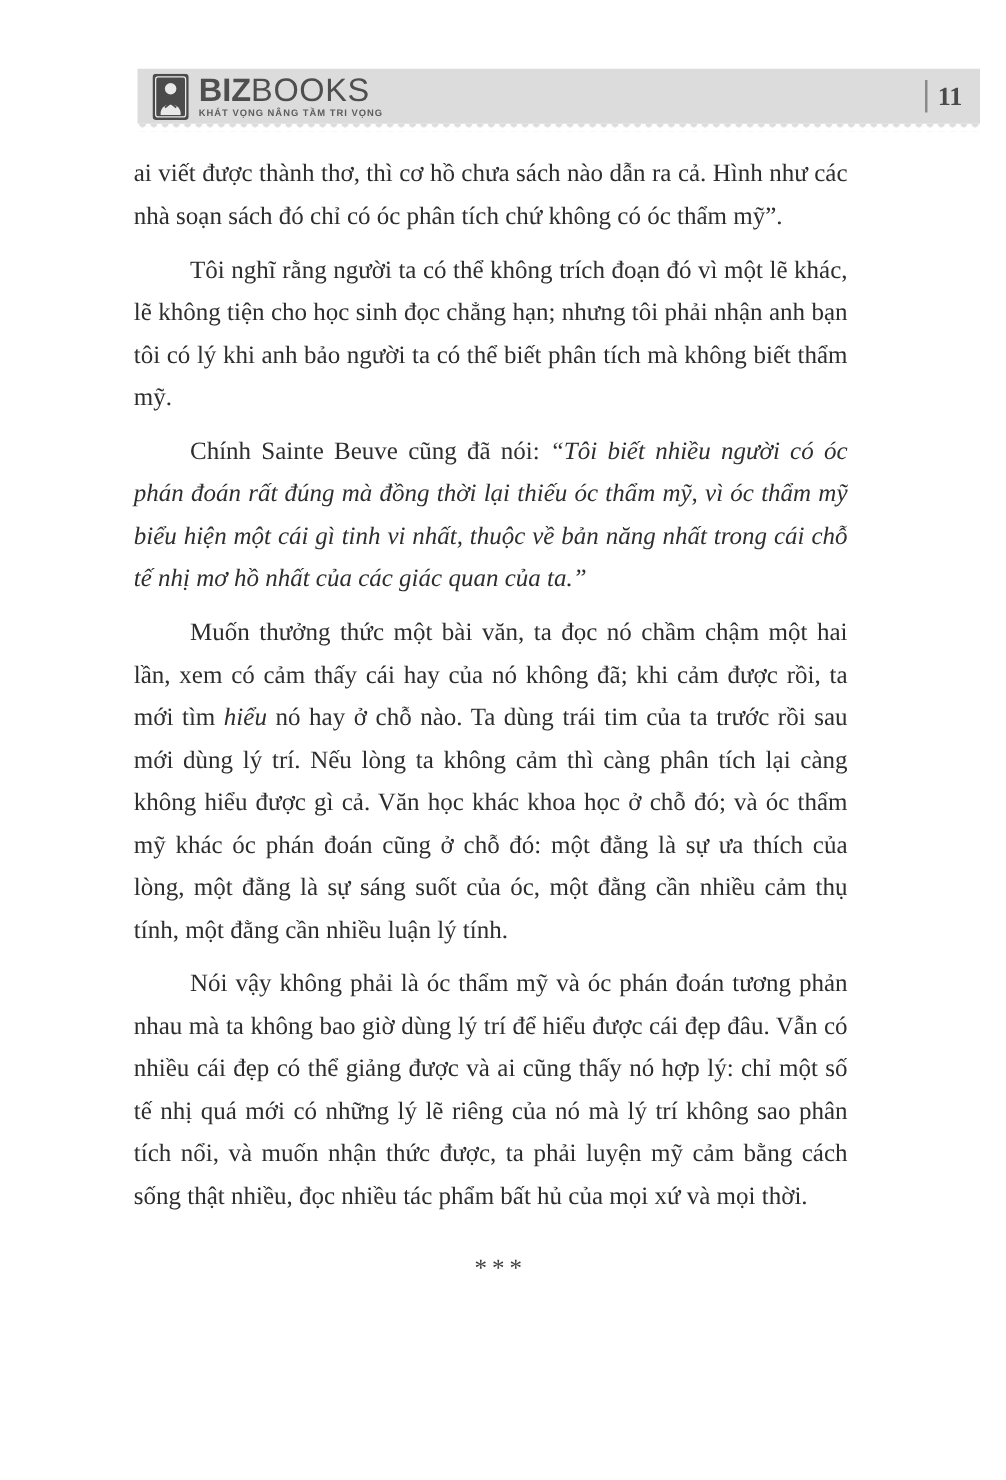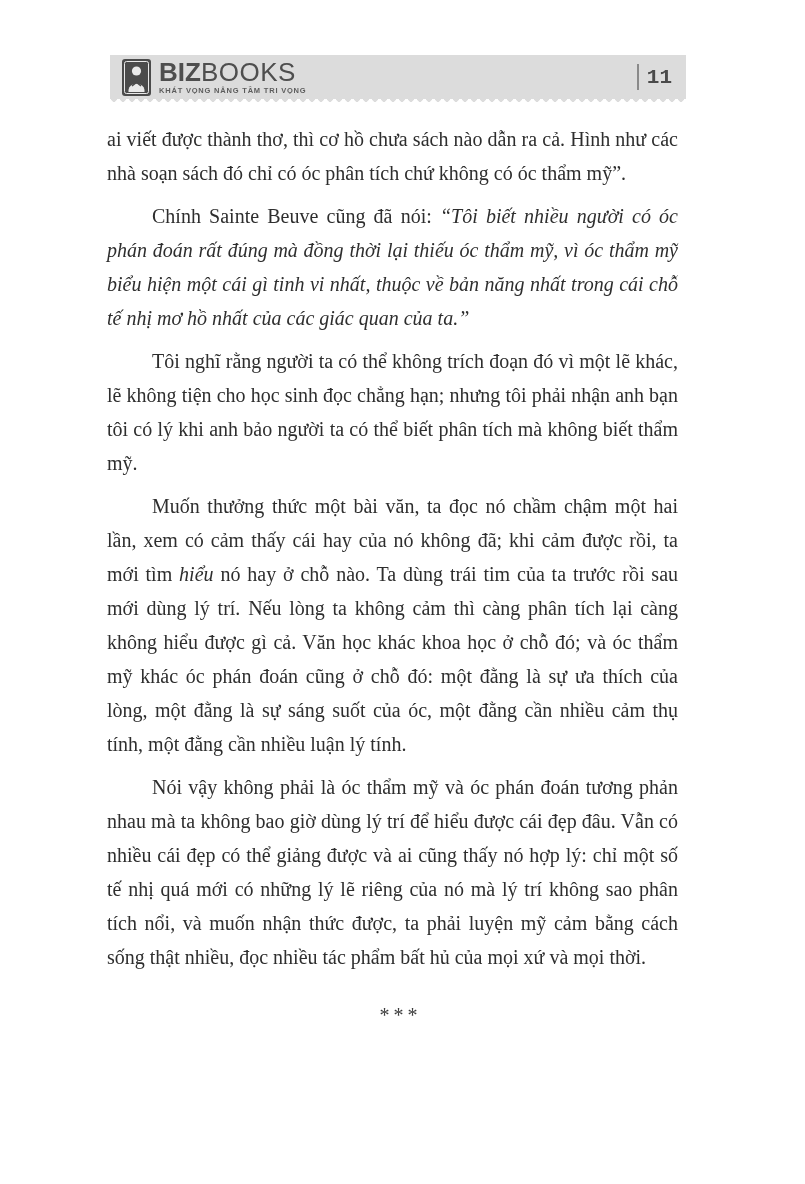--- a/index.html
+++ b/index.html
@@ -10,21 +10,21 @@
     background: #ffffff;
     overflow: hidden;
     font-family: "Liberation Serif", serif;
   }
 
   
   .band {
     position: absolute;
     left: 110px;
     top: 55px;
-    width: 576px;
+    width: 674px;
     height: 44px;
     background: #dcdcdc;
     box-sizing: border-box;
     display: flex;
     align-items: center;
     justify-content: space-between;
     padding: 0 14px 0 12px;
   }
   
   .band::after {
@@ -58,21 +58,21 @@
     letter-spacing: 0.8px;
     color: #5c5c5c;
     margin-top: 2px;
     white-space: nowrap;
   }
 
   .pagenum {
     display: flex;
     align-items: center;
     gap: 8px;
-    font-family: Liberation Mono, monospace;
+    font-family: Liberation Serif, serif;
     font-size: 21px;
     font-weight: 700;
     color: #4a4a4a;
   }
   .pagenum .bar {
     display: inline-block;
     width: 2px;
     height: 26px;
     background: #8a8a8a;
   }
@@ -124,20 +124,20 @@
       </div>
     </div>
     <div class="pagenum">
       <span class="bar"></span>
       <span>11</span>
     </div>
   </div>
 
   <div class="content">
     <p class="noindent">ai viết được thành thơ, thì cơ hồ chưa sách nào dẫn ra cả. Hình như các nhà soạn sách đó chỉ có óc phân tích chứ không có óc thẩm mỹ”.</p>
+    <p>Tôi nghĩ rằng người ta có thể không trích đoạn đó vì một lẽ khác, lẽ không tiện cho học sinh đọc chẳng hạn; nhưng tôi phải nhận anh bạn tôi có lý khi anh bảo người ta có thể biết phân tích mà không biết thẩm mỹ.</p>
     <p><span>Chính Sainte Beuve cũng đã nói: </span><em>“Tôi biết nhiều người có óc phán đoán rất đúng mà đồng thời lại thiếu óc thẩm mỹ, vì óc thẩm mỹ biểu hiện một cái gì tinh vi nhất, thuộc về bản năng nhất trong cái chỗ tế nhị mơ hồ nhất của các giác quan của ta.”</em></p>
-    <p>Tôi nghĩ rằng người ta có thể không trích đoạn đó vì một lẽ khác, lẽ không tiện cho học sinh đọc chẳng hạn; nhưng tôi phải nhận anh bạn tôi có lý khi anh bảo người ta có thể biết phân tích mà không biết thẩm mỹ.</p>
     <p><span>Muốn thưởng thức một bài văn, ta đọc nó chầm chậm một hai lần, xem có cảm thấy cái hay của nó không đã; khi cảm được rồi, ta mới tìm </span><em>hiểu</em><span> nó hay ở chỗ nào. Ta dùng trái tim của ta trước rồi sau mới dùng lý trí. Nếu lòng ta không cảm thì càng phân tích lại càng không hiểu được gì cả. Văn học khác khoa học ở chỗ đó; và óc thẩm mỹ khác óc phán đoán cũng ở chỗ đó: một đằng là sự ưa thích của lòng, một đằng là sự sáng suốt của óc, một đằng cần nhiều cảm thụ tính, một đằng cần nhiều luận lý tính.</span></p>
     <p>Nói vậy không phải là óc thẩm mỹ và óc phán đoán tương phản nhau mà ta không bao giờ dùng lý trí để hiểu được cái đẹp đâu. Vẫn có nhiều cái đẹp có thể giảng được và ai cũng thấy nó hợp lý: chỉ một số tế nhị quá mới có những lý lẽ riêng của nó mà lý trí không sao phân tích nổi, và muốn nhận thức được, ta phải luyện mỹ cảm bằng cách sống thật nhiều, đọc nhiều tác phẩm bất hủ của mọi xứ và mọi thời.</p>
     <div class="separator">***</div>
   </div>
 
 </div>
 
 </body></html>

